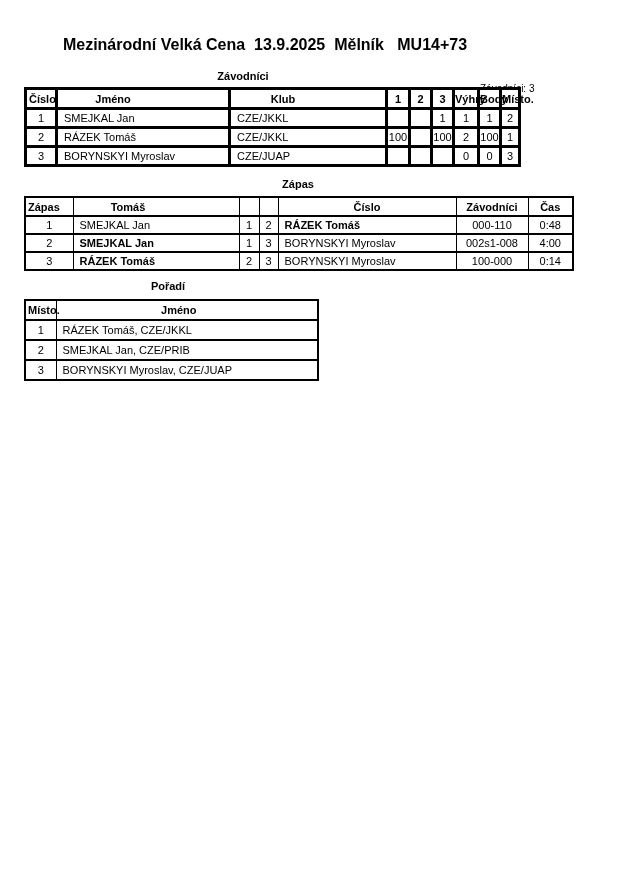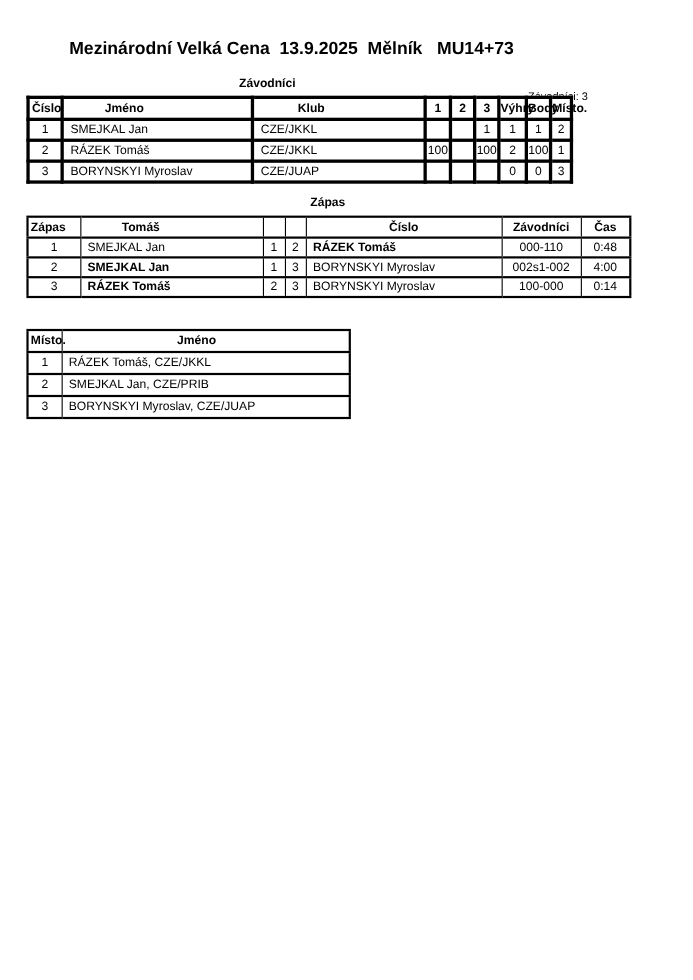--- a/index.html
+++ b/index.html
@@ -192,35 +192,36 @@
         <td class="nm b">RÁZEK Tomáš</td>
         <td>000-110</td>
         <td>0:48</td>
       </tr>
       <tr>
         <td>2</td>
         <td class="nm b">SMEJKAL Jan</td>
         <td>1</td>
         <td>3</td>
         <td class="nm">BORYNSKYI Myroslav</td>
-        <td>002s1-002</td>
+        <td>002s1-008</td>
         <td>4:00</td>
       </tr>
       <tr>
         <td>3</td>
         <td class="nm b">RÁZEK Tomáš</td>
         <td>2</td>
         <td>3</td>
         <td class="nm">BORYNSKYI Myroslav</td>
         <td>100-000</td>
         <td>0:14</td>
       </tr>
     </tbody>
   </table>
 
+  <div class="sec-heading" id="h-standings">Pořadí</div>
 
   <table class="t3">
     <colgroup>
       <col style="width:31px">
         <col style="width:262px">
     </colgroup>
     <thead>
       <tr>
         <th class="al">Místo.</th>
         <th class="shift-l4">Jméno</th>

